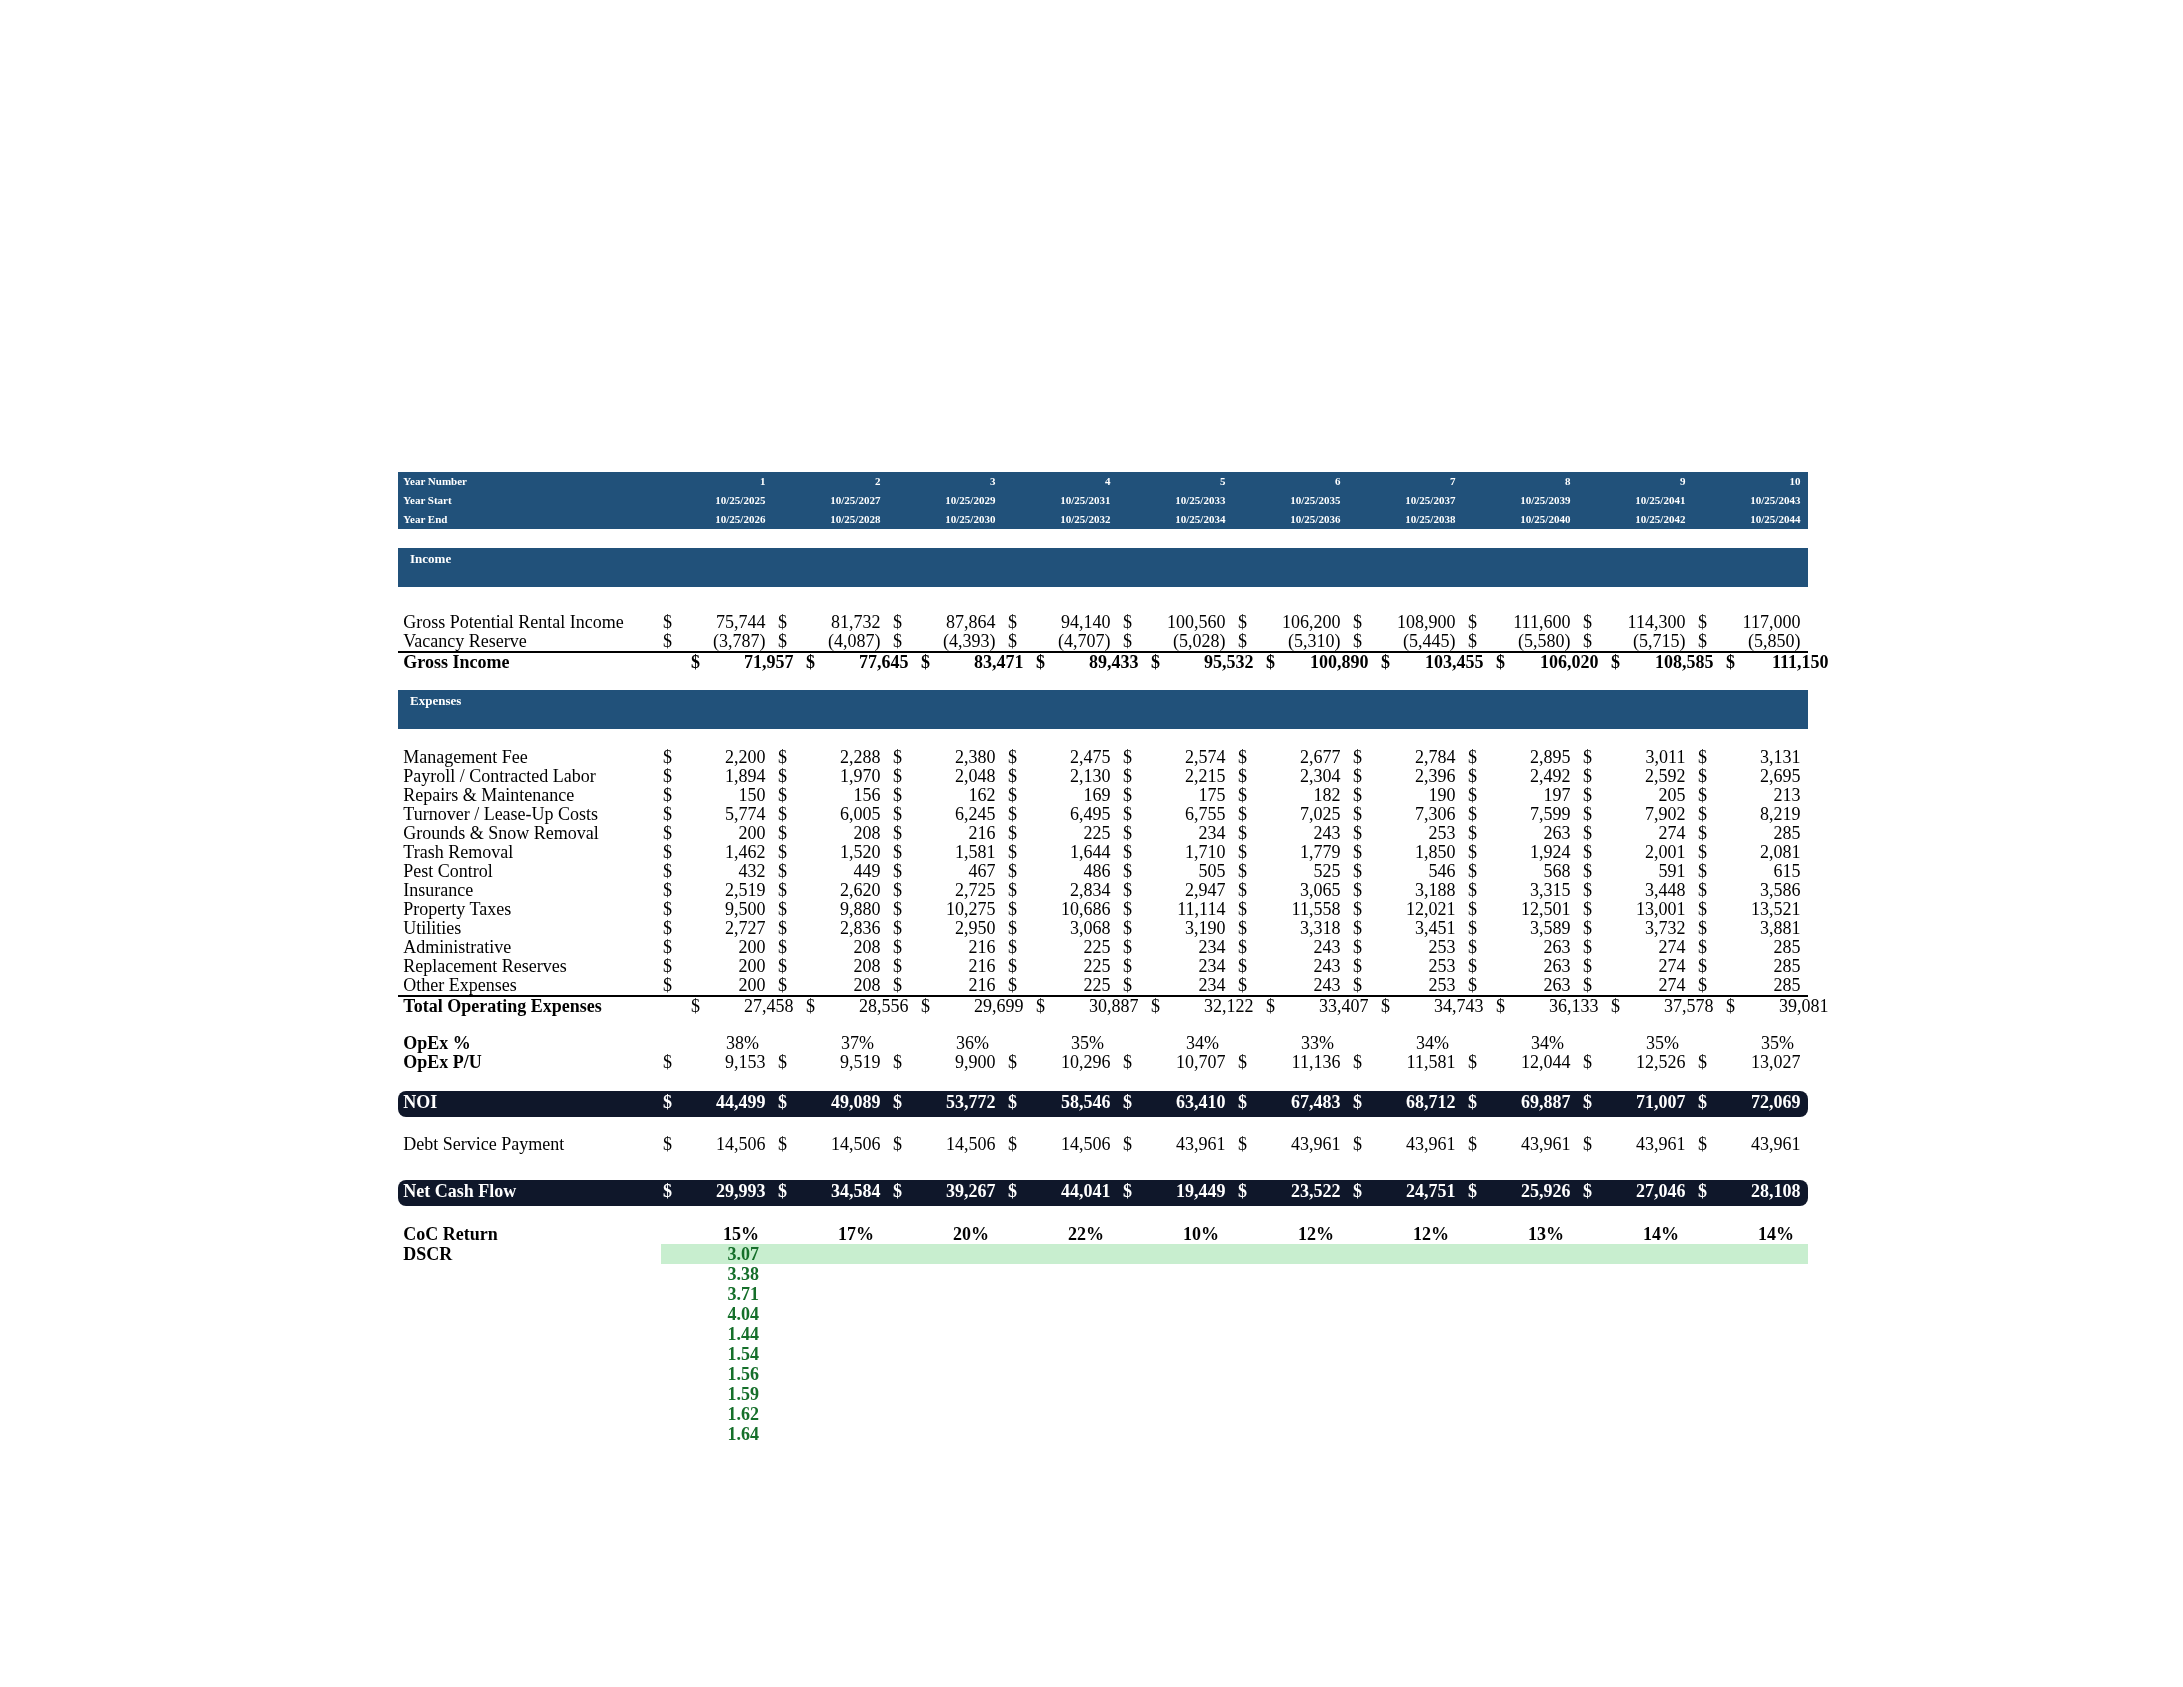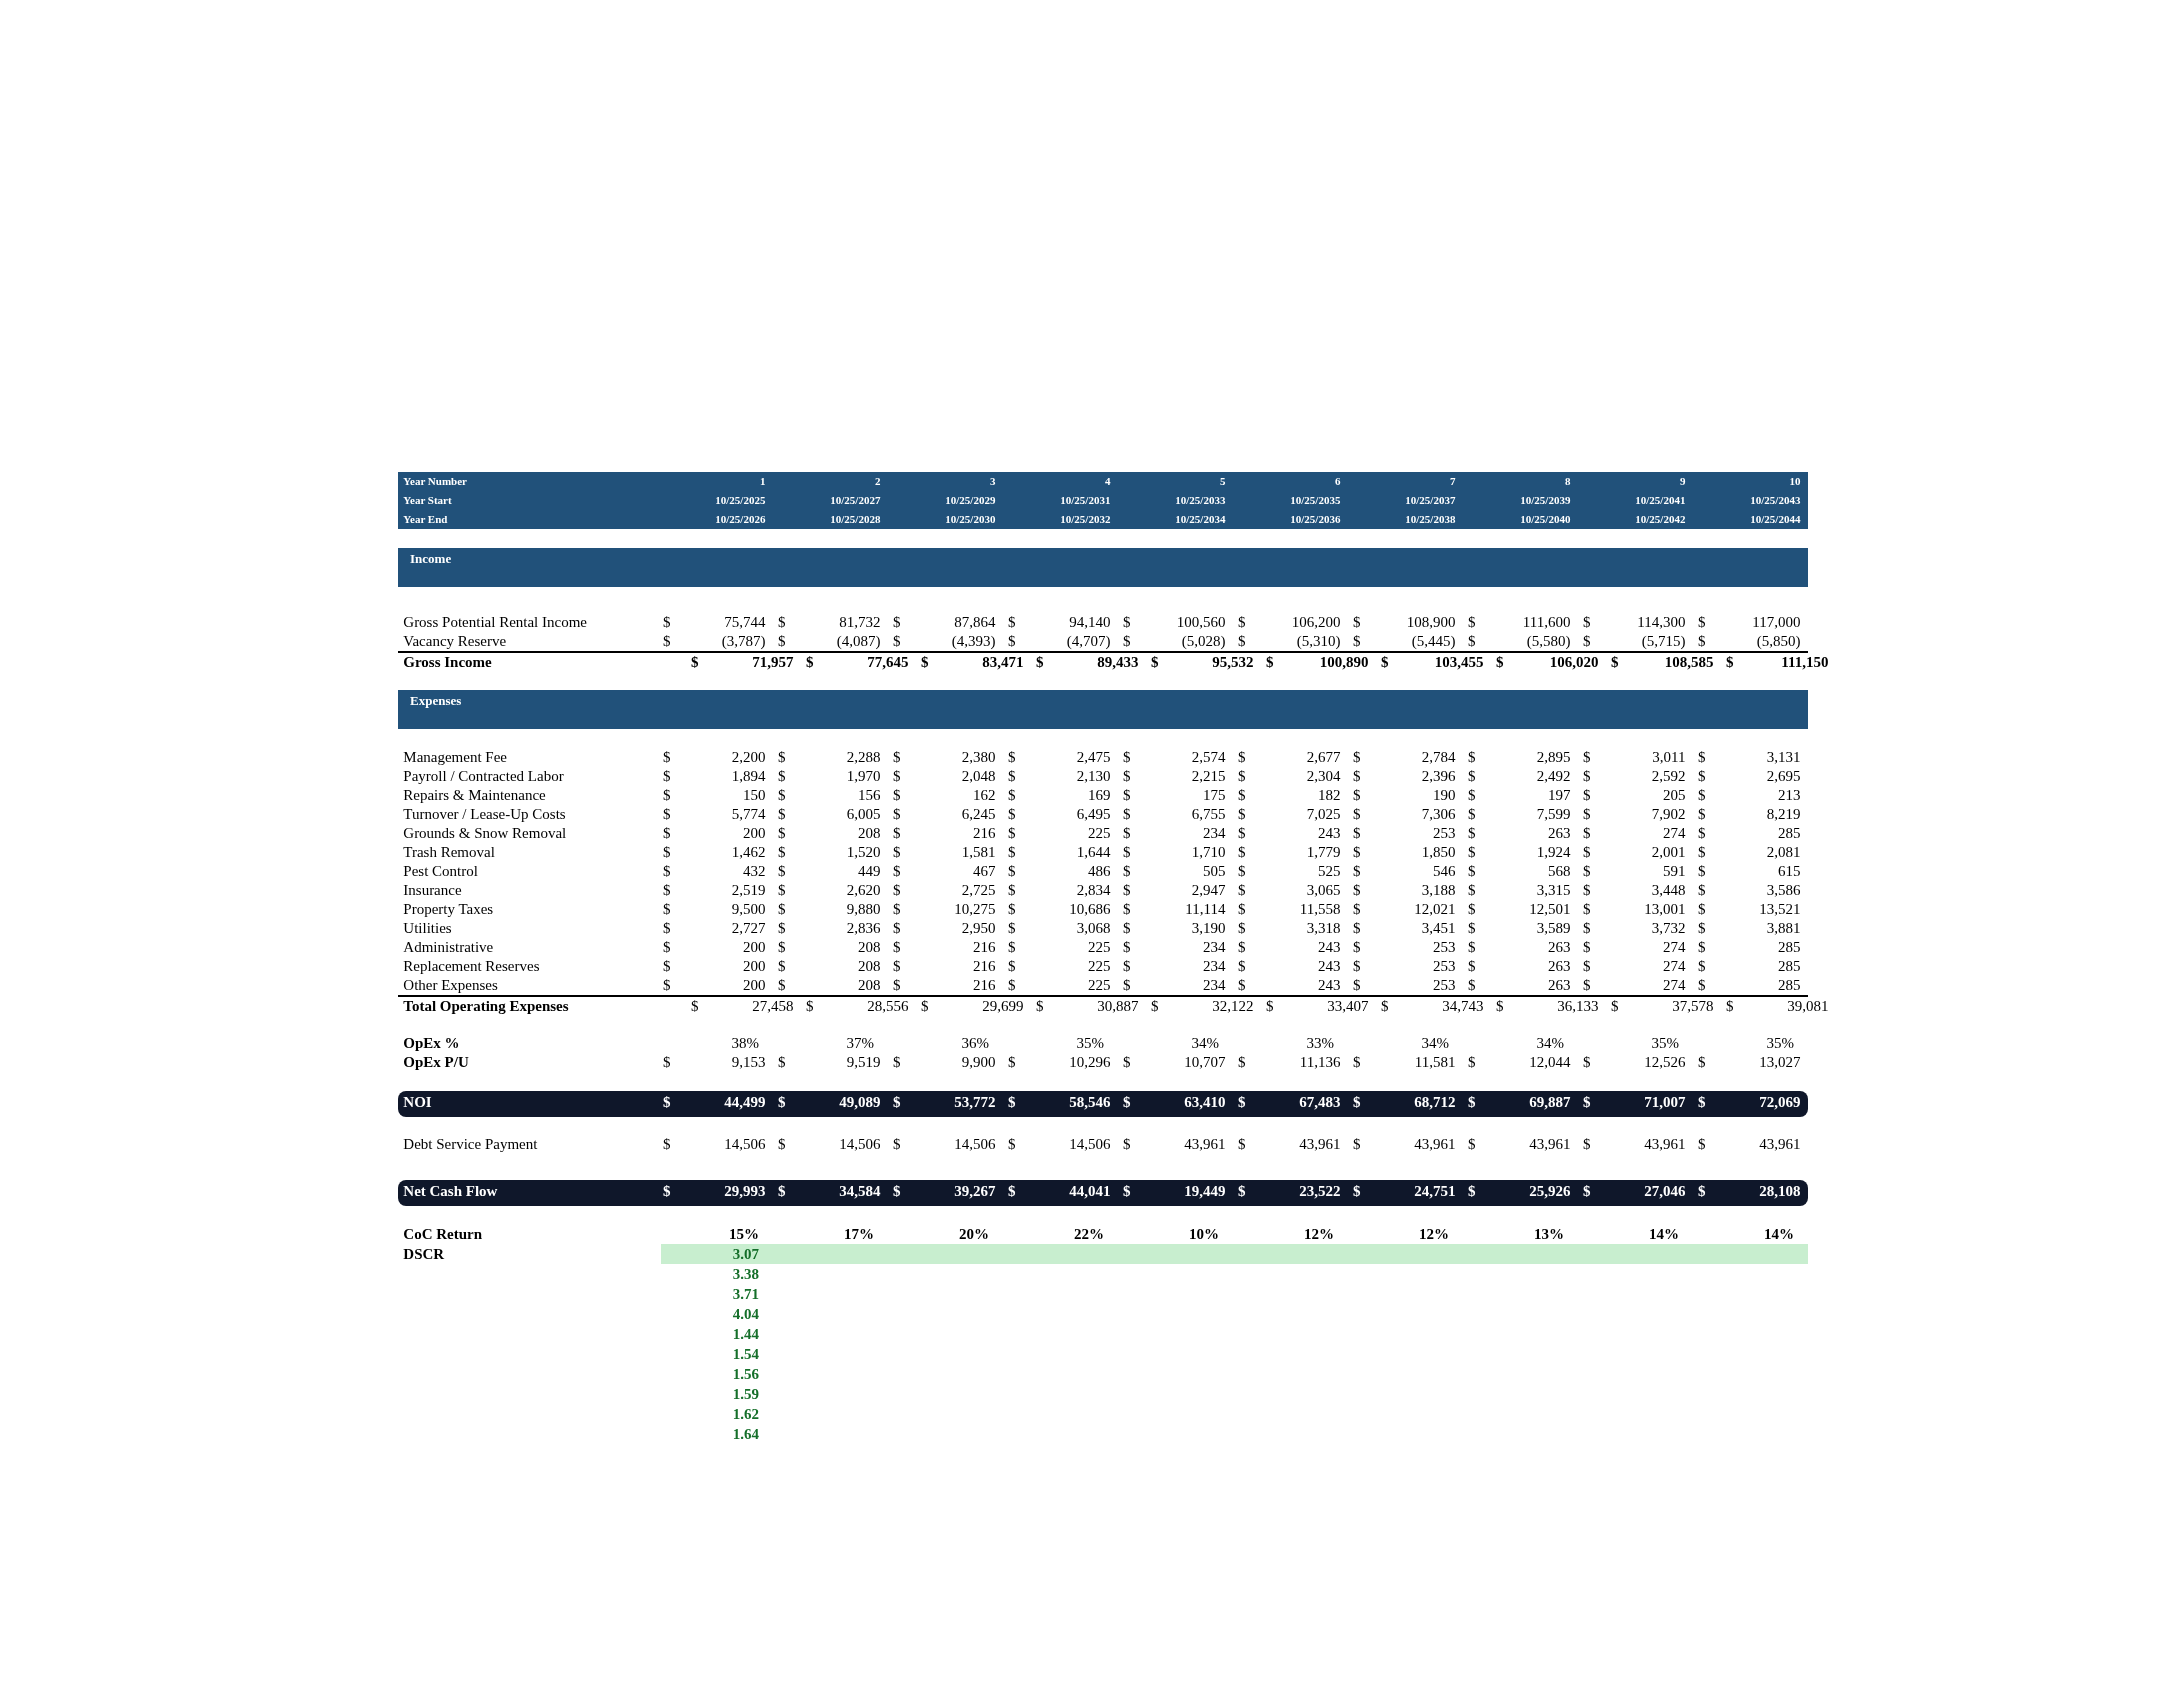--- a/index.html
+++ b/index.html
@@ -10,21 +10,21 @@
     overflow:hidden;
     position:relative;
   }
   .sheet{position:absolute;left:398px;top:472px;width:1410px;}
 
   
   .header-band{background:#21517a;color:#fff;display:flex;flex-direction:column;}
   .header-row{display:flex;height:19px;line-height:19px;font-size:11px;font-weight:bold;}
 
   
-  .row{display:flex;height:19px;line-height:19px;font-size:15px;color:#000;}
+  .row{display:flex;height:19px;line-height:19px;font-size:18px;color:#000;}
   .lbl{width:263px;flex:none;padding-left:5.3px;box-sizing:border-box;white-space:nowrap;overflow:hidden;}
   .vals{display:flex;flex:1;}
   .cell{width:115px;flex:none;display:flex;box-sizing:border-box;white-space:nowrap;}
   .cell .d{padding-left:2px;}
   .cell .n{margin-left:auto;padding-right:10.6px;}
   .cell.pctc .n{padding-right:17px;}
 
   .bld{font-weight:bold;}
 
   

